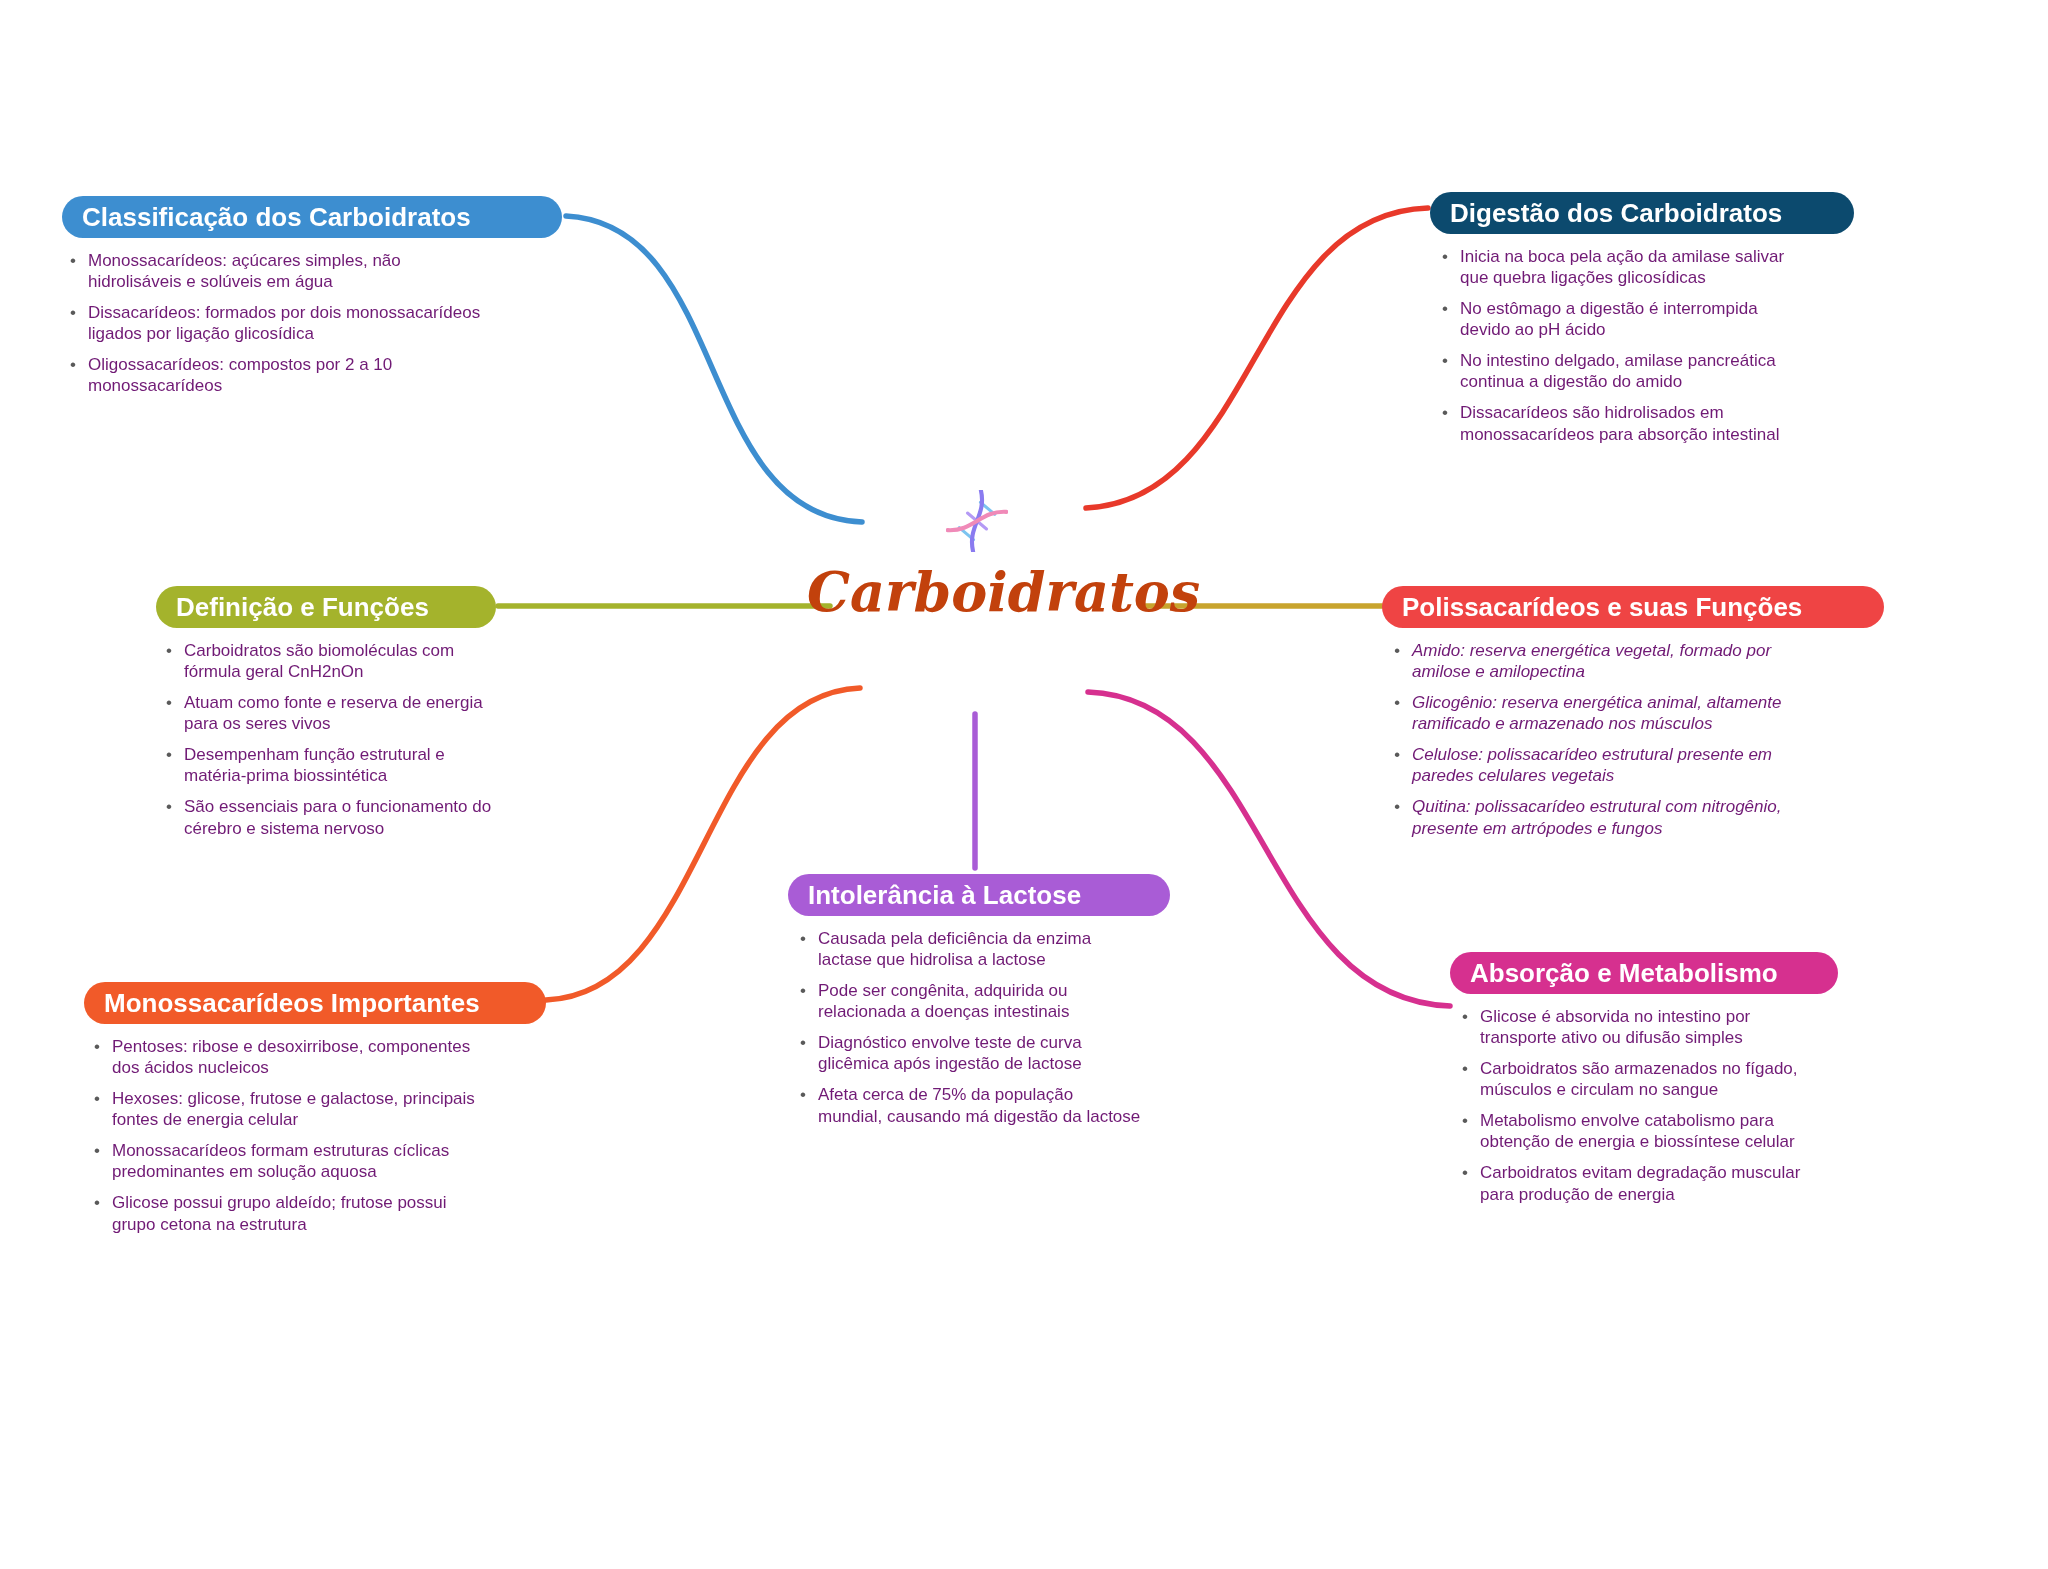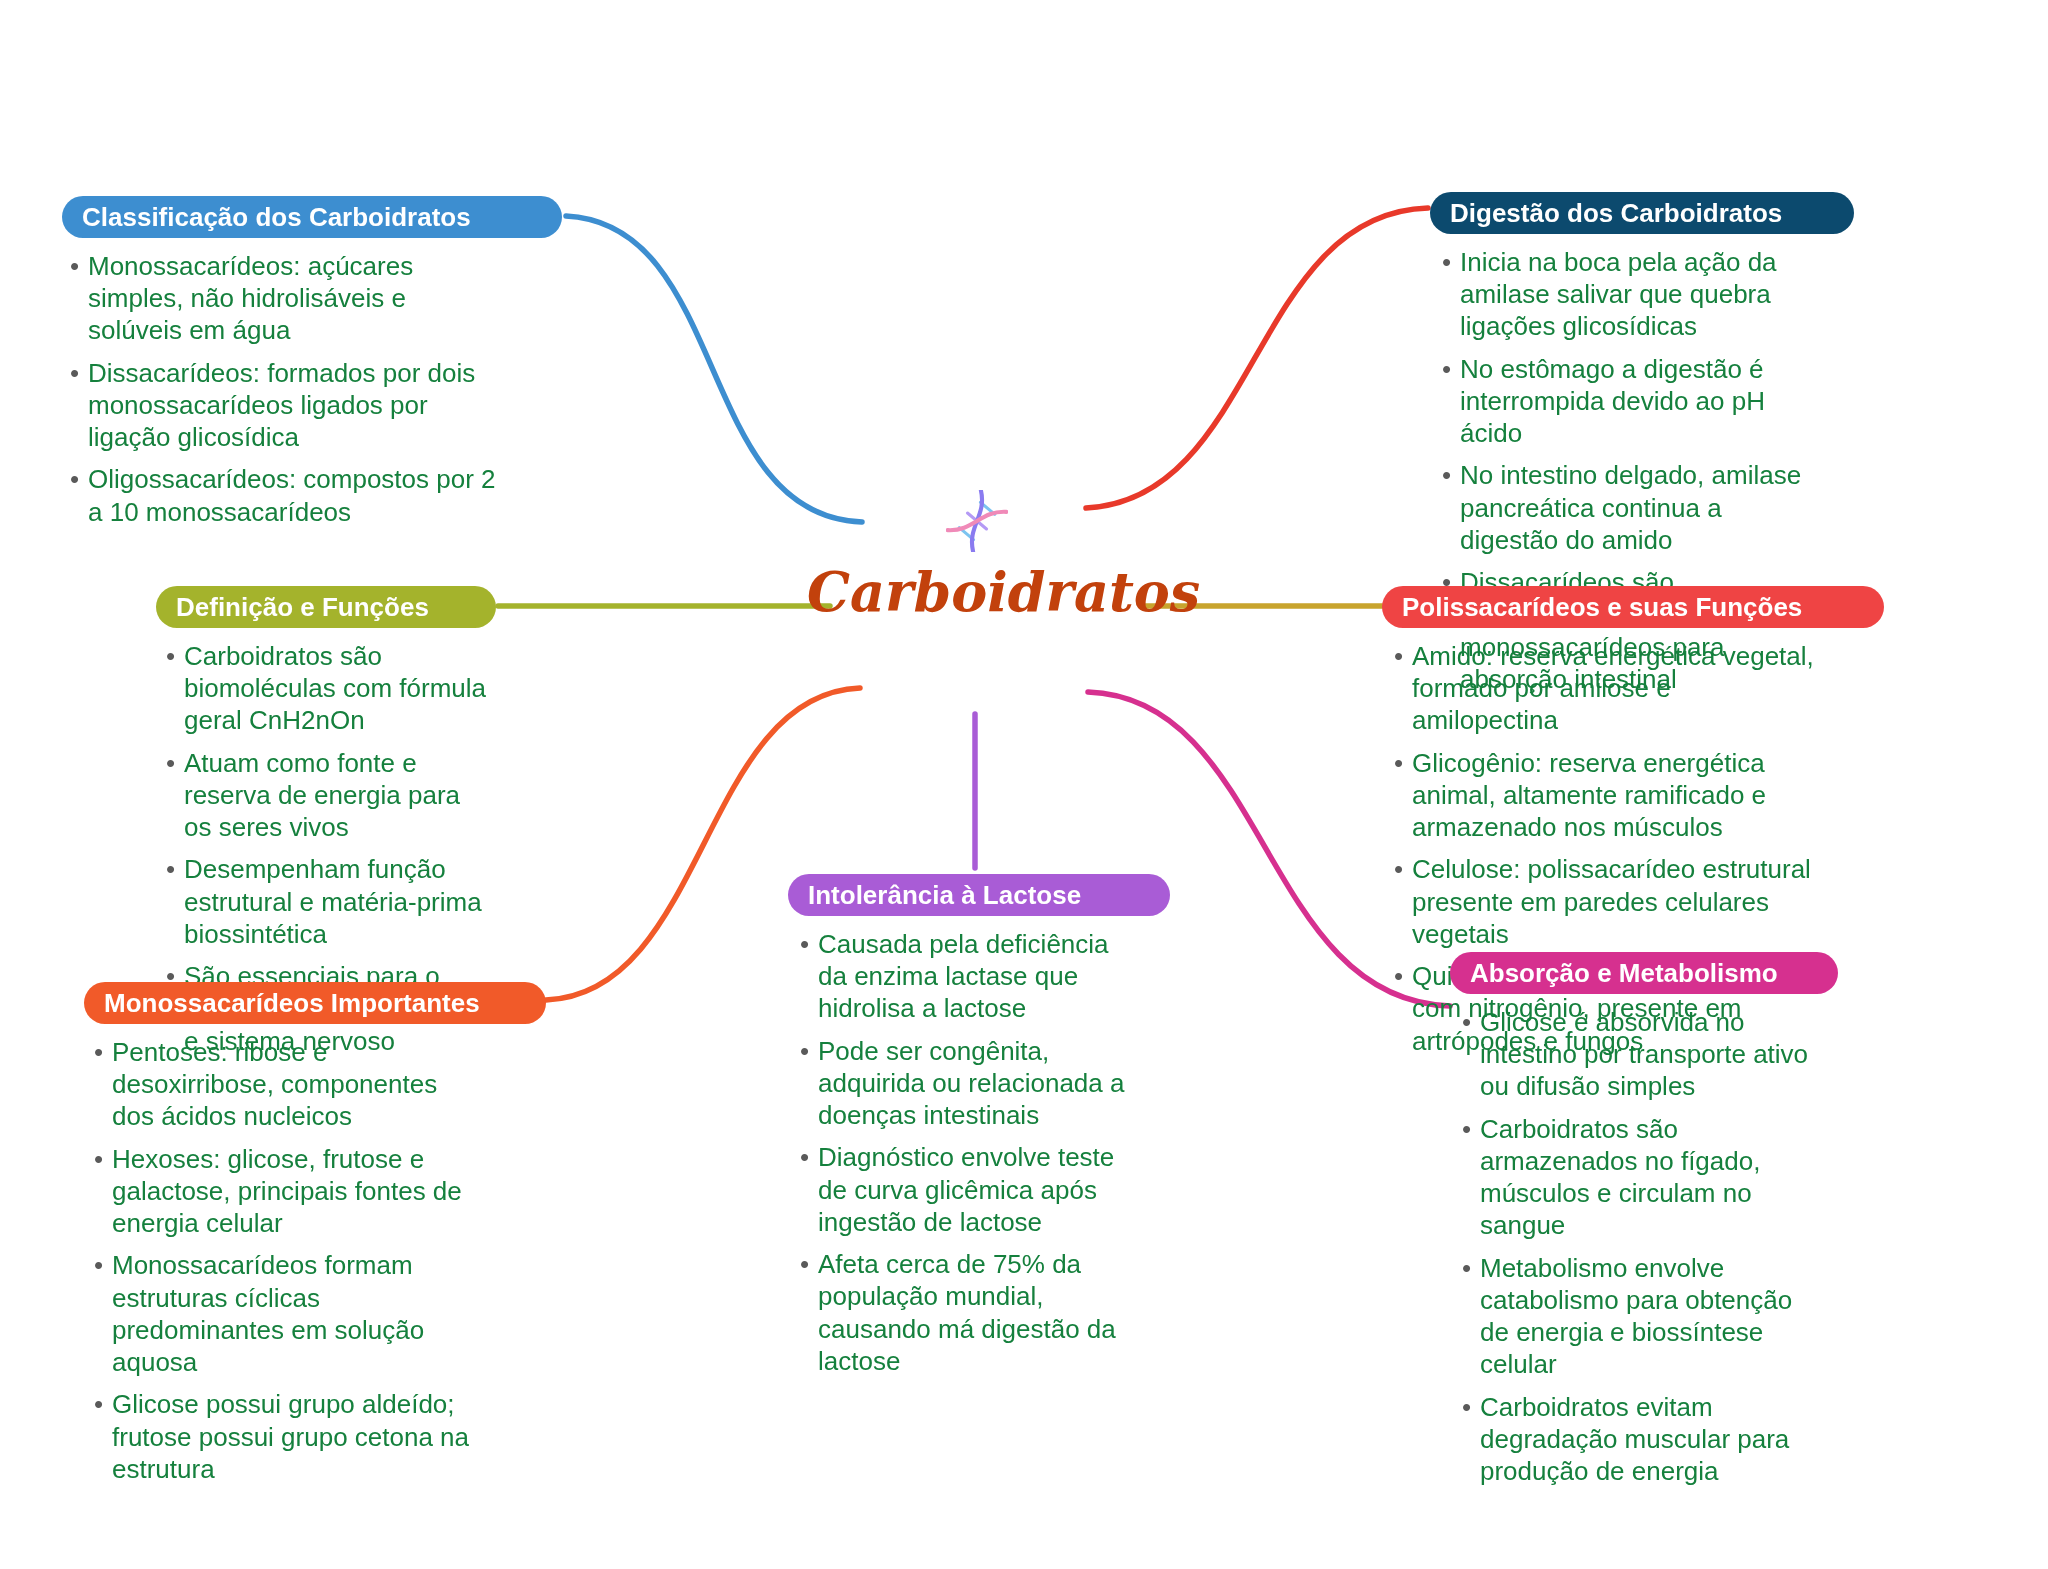--- a/index.html
+++ b/index.html
@@ -36,22 +36,22 @@
   }
   ul.bullets {
     list-style: none;
     margin: 12px 0 0 0;
     padding: 0;
   }
   ul.bullets li {
     position: relative;
     padding-left: 22px;
     margin-bottom: 10px;
-    color: #15803d;
-    font-size: 26px;
+    color: #701a75;
+    font-size: 17px;
     line-height: 1.24;
   }
   ul.bullets li::before {
     content: "\2022";
     position: absolute;
     left: 4px;
     top: 0;
     color: #5a5a5a;
   }
   .center-node {
@@ -126,21 +126,21 @@
     <ul class="bullets" style="width:330px; margin-left:6px;">
       <li>Carboidratos são biomoléculas com fórmula geral CnH2nOn</li>
       <li>Atuam como fonte e reserva de energia para os seres vivos</li>
       <li>Desempenham função estrutural e matéria-prima biossintética</li>
       <li>São essenciais para o funcionamento do cérebro e sistema nervoso</li>
     </ul>
   </section>
 
   <section class="branch" style="left:1382px; top:586px; width:505px;">
     <div class="pill" style="width: 502px; background: #ef4444;">Polissacarídeos e suas Funções</div>
-    <ul class="bullets" style="width:430px; margin-left:8px;">
+    <ul class="bullets" style="width:430px; margin-left:8px;font-style:italic;">
       <li>Amido: reserva energética vegetal, formado por amilose e amilopectina</li>
       <li>Glicogênio: reserva energética animal, altamente ramificado e armazenado nos músculos</li>
       <li>Celulose: polissacarídeo estrutural presente em paredes celulares vegetais</li>
       <li>Quitina: polissacarídeo estrutural com nitrogênio, presente em artrópodes e fungos</li>
     </ul>
   </section>
 
   <section class="branch" style="left:84px; top:982px; width:465px;">
     <div class="pill" style="width: 462px; background: rgb(241, 90, 41);">Monossacarídeos Importantes</div>
     <ul class="bullets" style="width:390px; margin-left:6px;">

